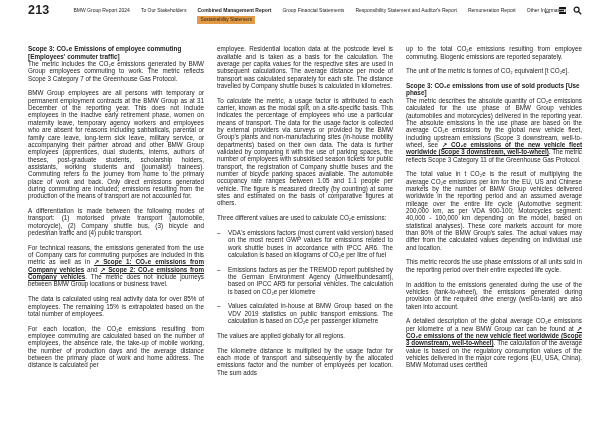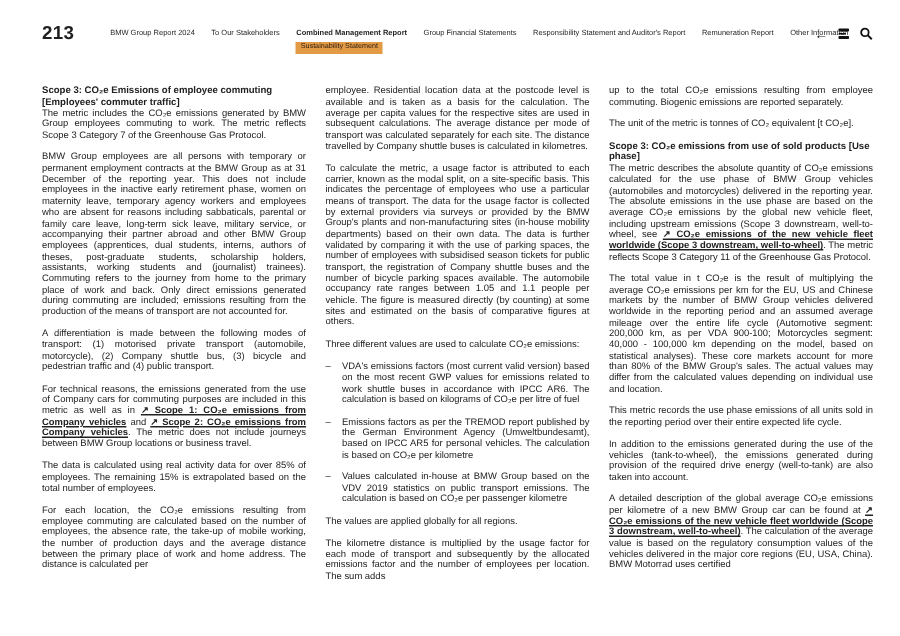--- a/index.html
+++ b/index.html
@@ -2,21 +2,21 @@
 <html lang="en"><head>
 <meta charset="utf-8">
 <style>
   html,body{margin:0;padding:0;}
   body{
     width:600px;height:424px;background:#ffffff;overflow:hidden;
     font-family:"Liberation Sans",sans-serif;color:#1f1f1f;
     -webkit-font-smoothing:antialiased;
   }
   
-  .header{display:flex;align-items:flex-start;padding:16px 18px 0 28px;}
+  .header{display:flex;align-items:flex-start;padding:4px 18px 0 28px;}
   .page-num{font-size:12.5px;font-weight:700;line-height:12px;letter-spacing:.2px;}
   .nav{display:flex;gap:11px;margin-left:24px;padding-top:3px;flex:1;min-width:0;}
   .nav-group{display:flex;flex-direction:column;align-items:flex-start;}
   .nav-item{font-size:5px;line-height:6px;white-space:nowrap;color:#1f1f1f;cursor:pointer;}
   .nav-item.active{font-weight:700;}
   .chip{
     margin-top:2.5px;font-size:4.8px;line-height:5.2px;padding:1.5px 3px 2px;
     white-space:nowrap;cursor:pointer;
   }
   .hdr-icons{margin-left:14px;display:flex;align-items:center;gap:7px;padding-top:2px;}

